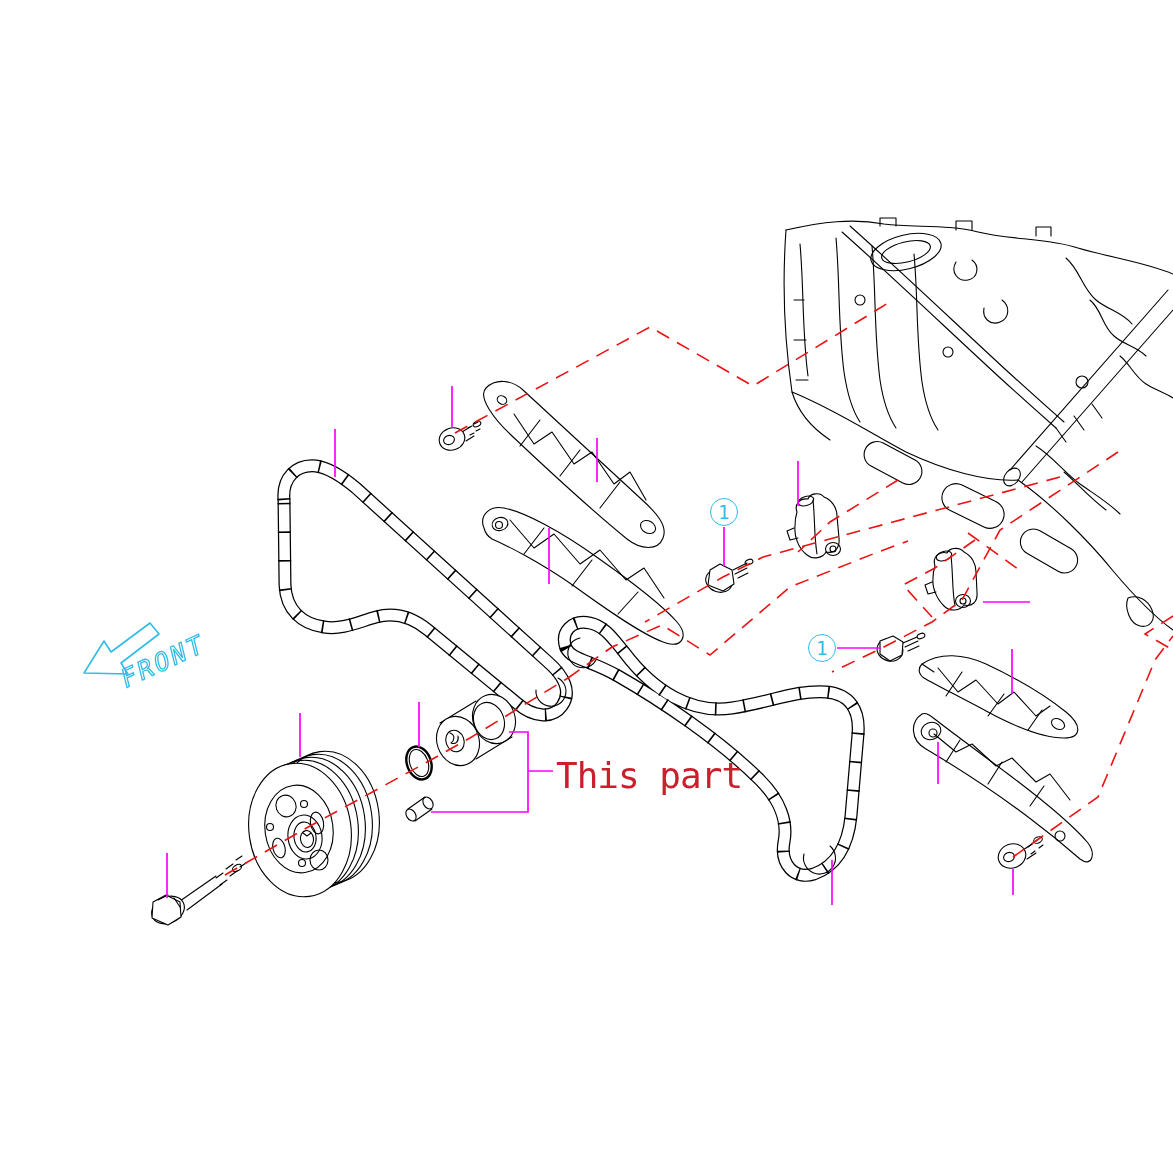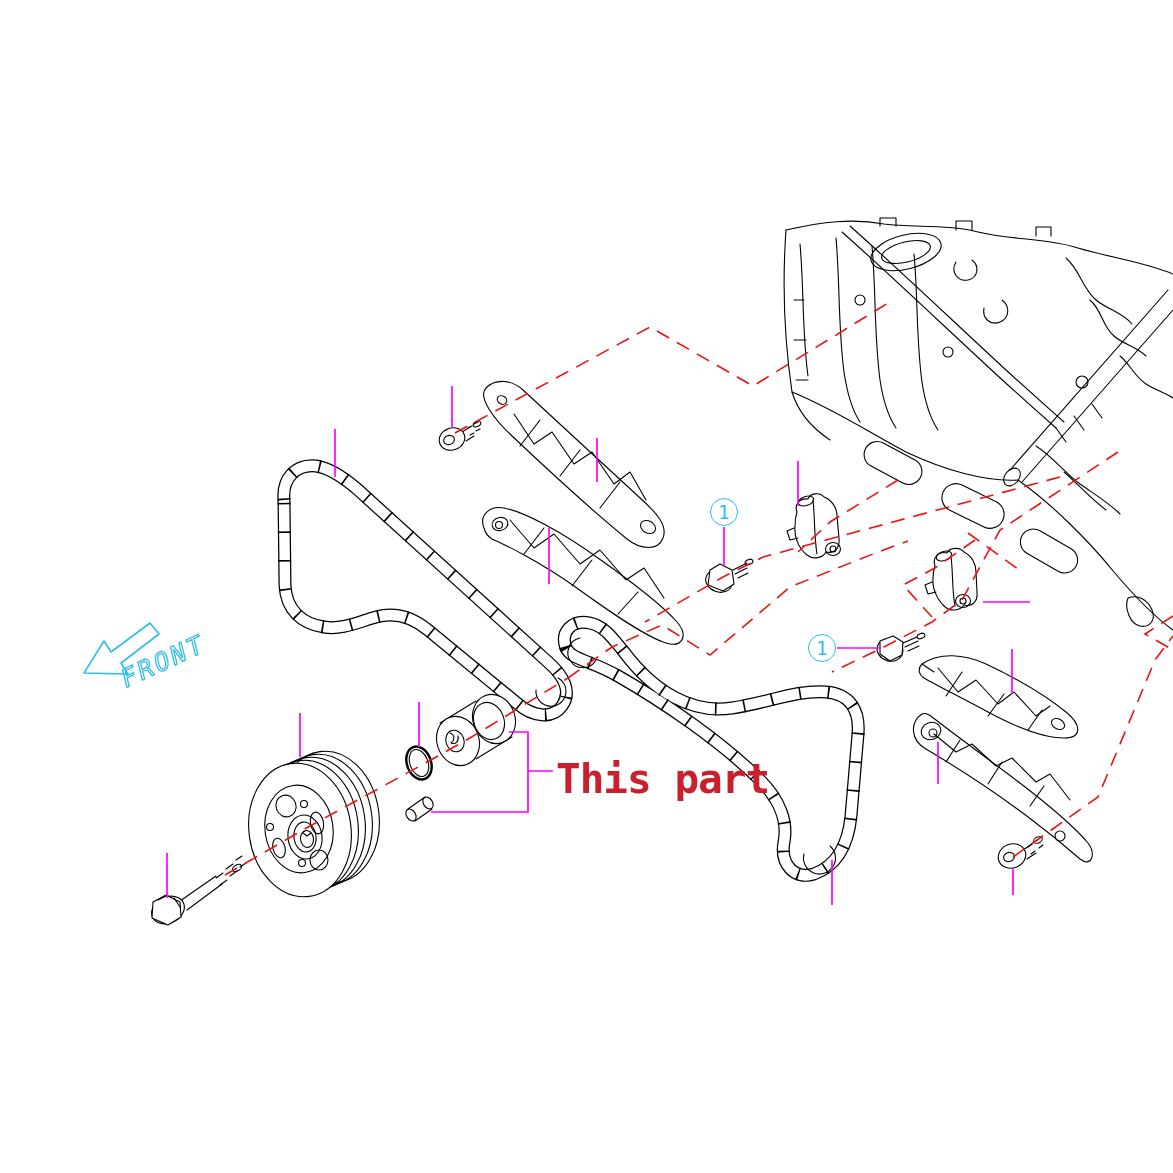--- a/index.html
+++ b/index.html
@@ -13,22 +13,22 @@
   .ln{stroke:var(--c-line);fill:none;stroke-width:1.1;stroke-linejoin:round;stroke-linecap:round;}
   .fw{stroke:var(--c-line);fill:var(--c-background);stroke-width:1.1;stroke-linejoin:round;}
   .chain-out{stroke:var(--c-line);fill:none;stroke-width:13;}
   .chain-in{stroke:var(--c-background);fill:none;stroke-width:10.5;}
   .chain-tick{stroke:var(--c-line);fill:none;stroke-width:13;stroke-dasharray:1.6 27;}
   .axis{stroke:var(--c-axis);fill:none;stroke-width:1.6;stroke-dasharray:14 9;}
   .leader{stroke:var(--c-leader);fill:none;stroke-width:1.7;}
   .callout{position:absolute;width:28px;height:28px;border:1.7px solid var(--c-callout);
            border-radius:50%;color:var(--c-callout);font-size:19px;line-height:27px;
            text-align:center;box-sizing:border-box;background:transparent;}
-  .note{position:absolute;color:var(--c-note);font-size:41px;letter-spacing:-1px;
-        font-weight:bold;white-space:nowrap;}
+  .note{position:absolute;color:var(--c-note);font-size:36px;letter-spacing:-1px;
+        font-weight:normal;white-space:nowrap;}
   .front-text{fill:none;stroke:var(--c-callout);stroke-width:1.3;font-size:25px;
               font-style:italic;letter-spacing:3px;
               font-family:"DejaVu Sans Mono","Liberation Mono",monospace;}
   .front-arrow{stroke:var(--c-callout);fill:none;stroke-width:1.6;stroke-linejoin:round;}
 </style>
 </head>
 <body>
 
 <div class="stage">
 <svg width="1173" height="1173" viewBox="0 0 1173 1173">

